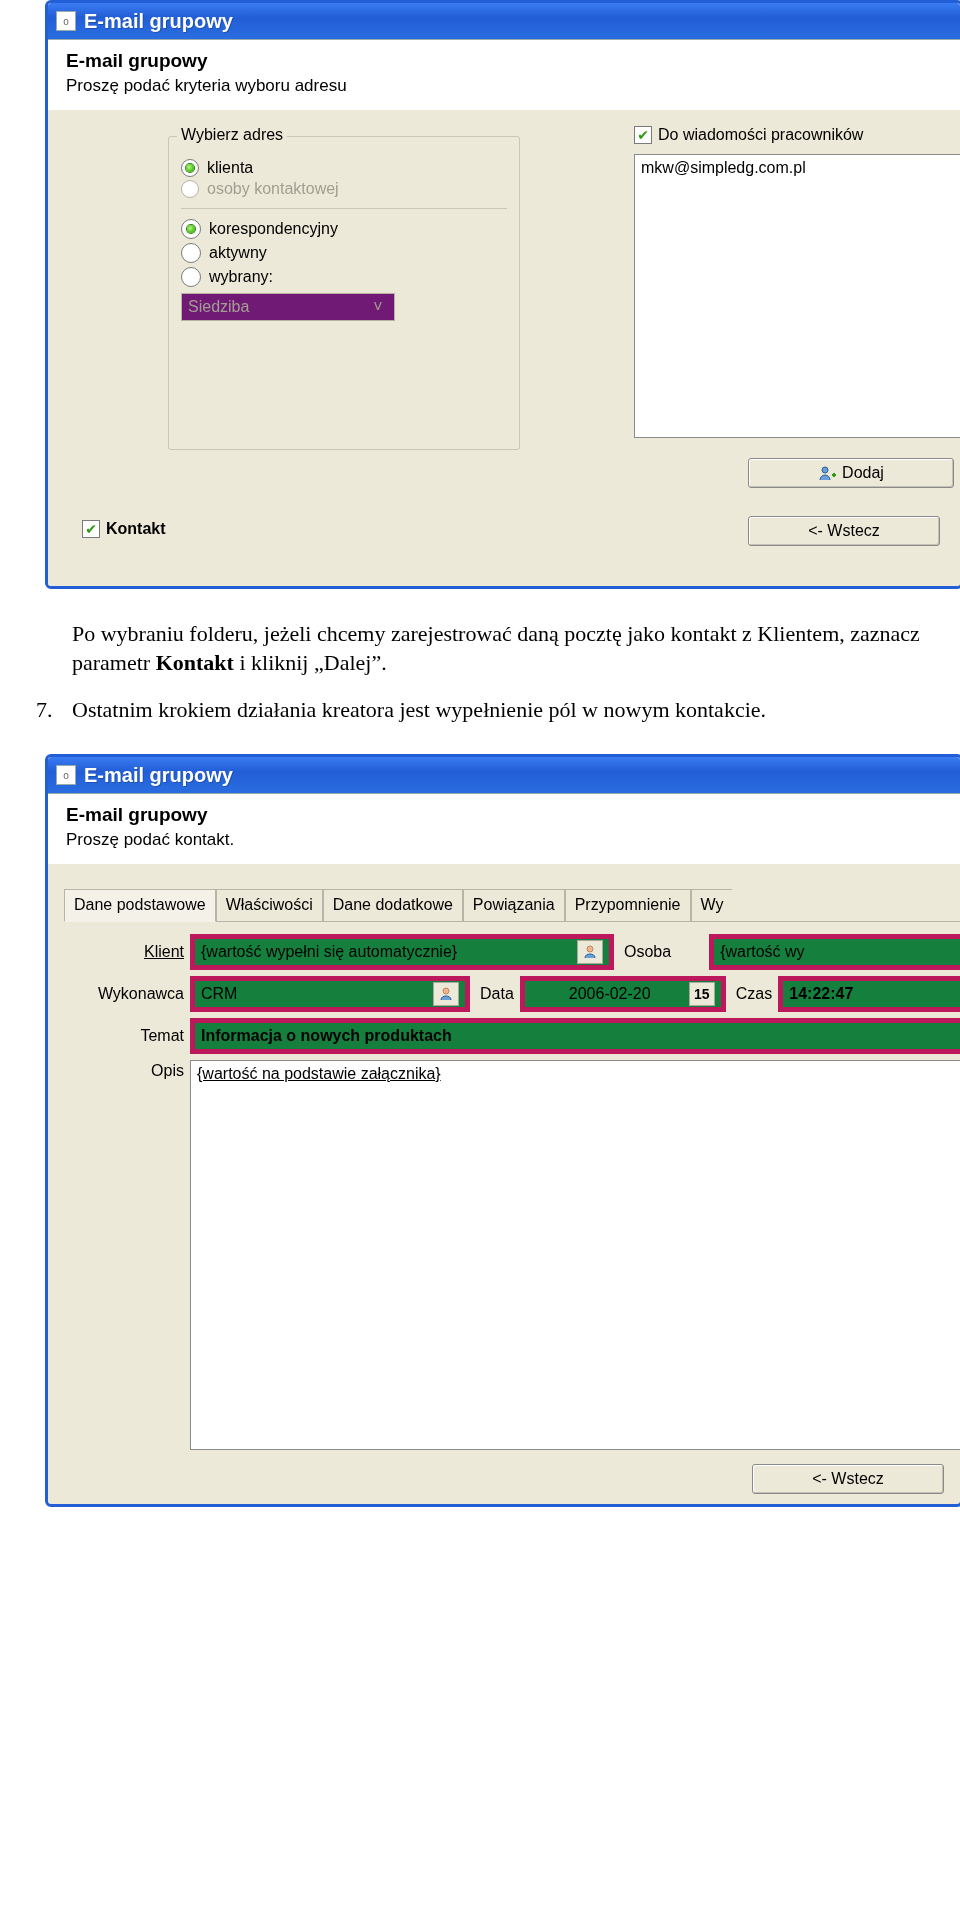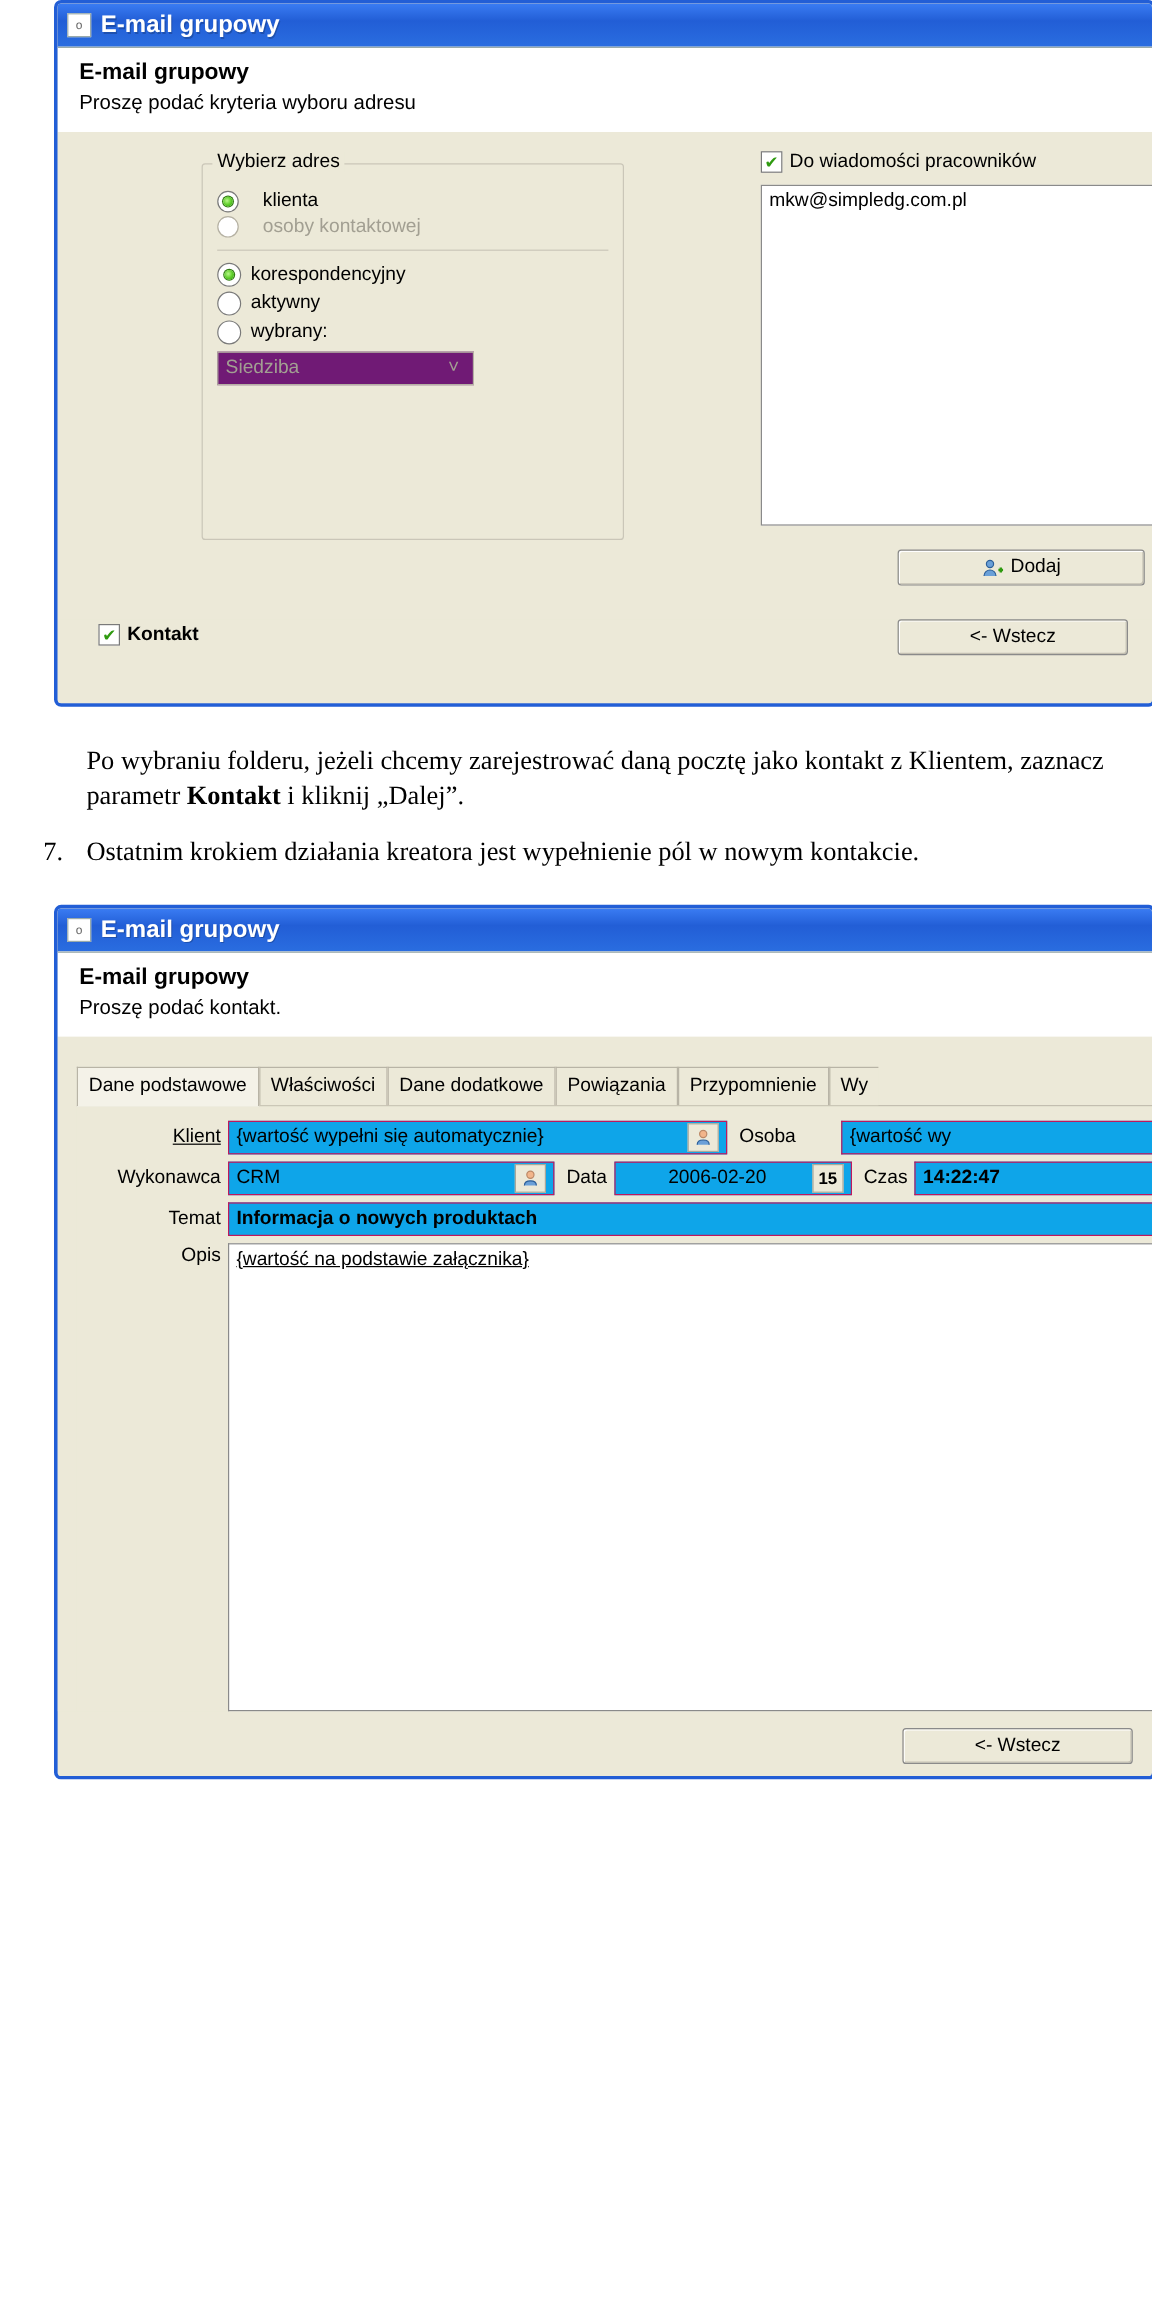--- a/index.html
+++ b/index.html
@@ -6,21 +6,21 @@
 .page{width:960px;margin:0 auto;}
 .win{border:3px solid #225ed6;border-radius:6px;background:#ece9d8;margin:0 0 0 45px;position:relative;}
 .titlebar{display:flex;align-items:center;height:36px;background:linear-gradient(#3a7cf3 0%,#225ed6 40%,#2a6de0 100%);border-top-left-radius:3px;border-top-right-radius:3px;padding:0 8px;color:#fff;font-family:"Trebuchet MS",Tahoma,sans-serif;font-size:20px;font-weight:bold;text-shadow:1px 1px 0 rgba(0,0,0,.2);}
 .titlebar .ticon{width:18px;height:18px;background:#fff;border:1px solid #9aa; margin-right:8px;display:flex;align-items:center;justify-content:center;font-size:10px;color:#666;font-weight:normal;text-shadow:none;}
 .header-band{background:#fff;padding:10px 18px 14px 18px;border-top:1px solid #9aa;}
 .header-band .h1{font-family:Tahoma,Arial,sans-serif;font-size:19px;font-weight:bold;margin-bottom:4px;}
 .header-band .sub{font-family:Tahoma,Arial,sans-serif;font-size:17px;}
 .body-area{position:relative;background:#ece9d8;font-family:Tahoma,Arial,sans-serif;font-size:16px;}
 .groupbox{position:absolute;border:1px solid #cac6b8;border-radius:3px;}
 .group-legend{position:absolute;top:-11px;left:8px;background:#ece9d8;padding:0 4px;color:#000000;font-size:16px;}
-.radio-row{display:flex;align-items:center;margin:0 12px 3px 12px;gap:12px;}
+.radio-row{display:flex;align-items:center;margin:0 12px 3px 12px;}
 .radio-row2{display:flex;align-items:center;margin:0 12px 4px 12px;}
 .radio{width:16px;height:16px;border:1px solid #7a7a7a;border-radius:50%;margin-right:8px;background:#fff;display:flex;align-items:center;justify-content:center;flex:none;}
 .radio.big{width:18px;height:18px;}
 .radio.sel::after{content:"";width:8px;height:8px;border-radius:50%;background:radial-gradient(circle at 40% 40%, #b8f58a 0%, #5fcf2a 50%, #2f9a10 100%);box-shadow:0 0 0 1px #2f7a10;}
 .radio.dis{border-color:#b5b1a3;}
 .radio-label{color:#000;}
 .radio-label.dis{color:#a29f92;}
 .hr{height:1px;background:#cac6b8;margin:10px 0 10px 0;}
 .select{margin:6px 12px 12px 12px;height:26px;border:1px solid #b5b1a3;background:#701a75;display:flex;align-items:center;padding:0 6px;color:#a29f92;width:200px;position:relative;}
 .select .chev{margin-left:auto;width:20px;text-align:center;color:#a29f92;}
@@ -35,21 +35,21 @@
 .doc-text b{font-weight:bold;}
 .num{position:absolute;left:-36px;}
 
 .tabstrip{border-bottom:1px solid #b8b4a6;display:flex;align-items:flex-end;padding-left:0;text-align:center;}
 .tab{padding:6px 9px 7px 9px;border:1px solid #b8b4a6;border-bottom:none;margin-right:0;background:#ece9d8;position:relative;font-size:16px;}
 .tab.active{background:#f4f2e8;top:1px;z-index:2;border-bottom:1px solid #f4f2e8;}
 .form-area{padding:12px 0 0 0;font-size:16px;background:#ece9d8;}
 .form-row{display:flex;align-items:center;margin-bottom:6px;}
 .lbl{width:120px;text-align:right;padding-right:6px;}
 .lbl.u{text-decoration:underline;}
-.field{flex:1 1 auto;height:26px;background:#0ea5e9;border:1px solid #be185d;display:flex;align-items:center;padding:0 6px;font-size:16px;}
+.field{flex:1 1 auto;height:26px;background:#15803d;border:5px solid #be185d;display:flex;align-items:center;padding:0 6px;font-size:16px;}
 .field.bold{font-weight:bold;}
 .field .ico-right{margin-left:auto;border:1px solid #a9a79a;background:#ece9d8;width:24px;height:22px;display:flex;align-items:center;justify-content:center;font-size:14px;}
 .mini-lbl{padding:0 6px 0 10px;}
 .field.small{flex:0 0 146px;padding-left:44px;}
 .textarea{background:#fff;border:1px solid #8a8a8a;height:380px;padding:4px 6px;font-size:16px;}
 .foot2{display:flex;justify-content:flex-end;padding:8px 0 10px 0;}
 .cut-right{overflow:hidden;} 
 </style>
 </head>
 <body>

